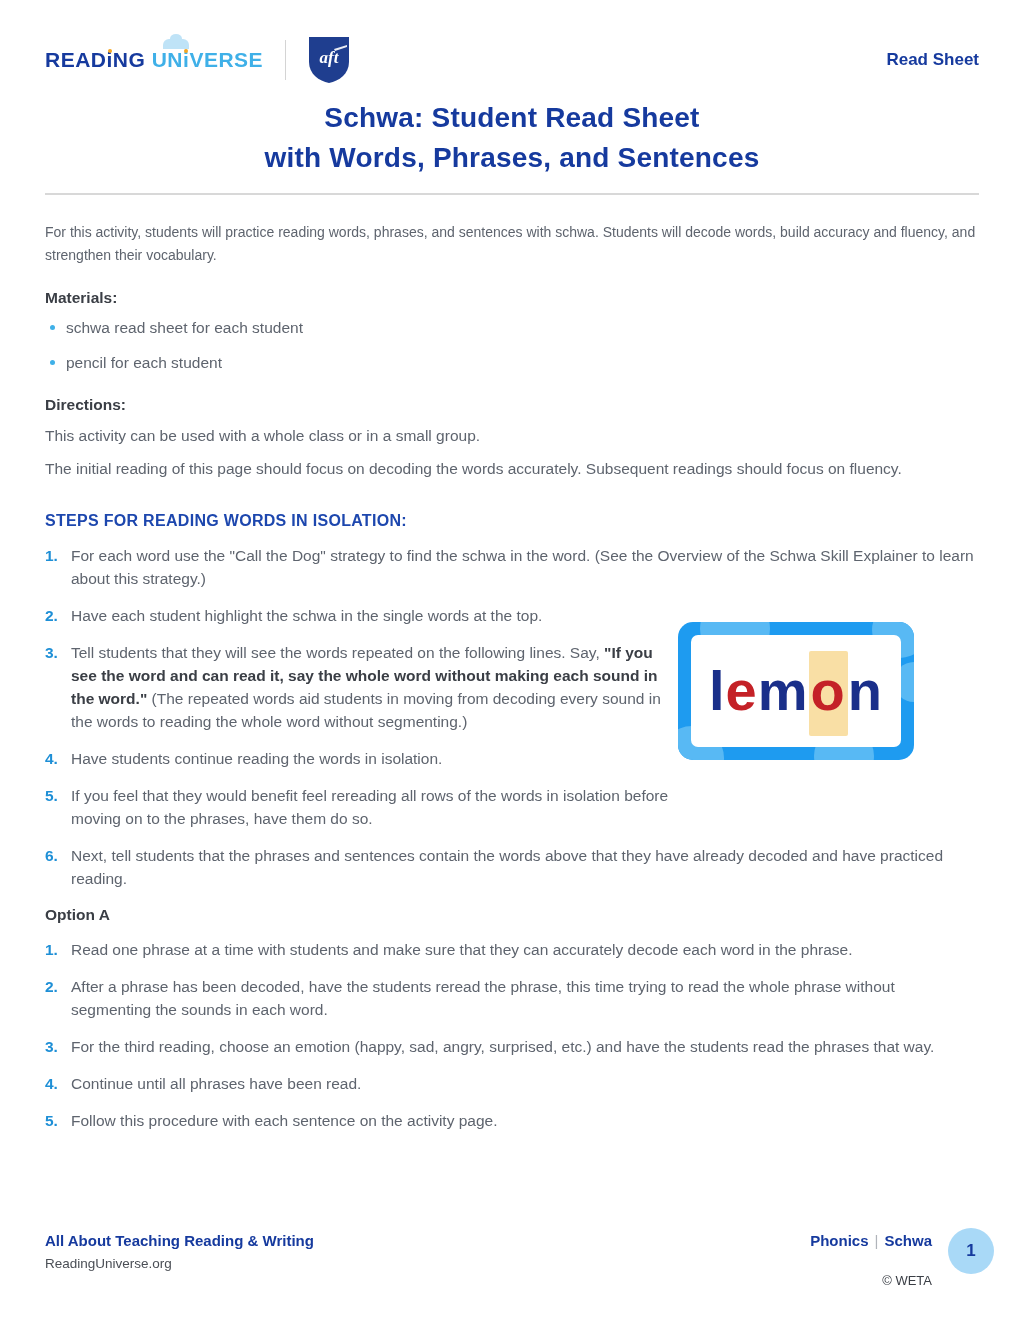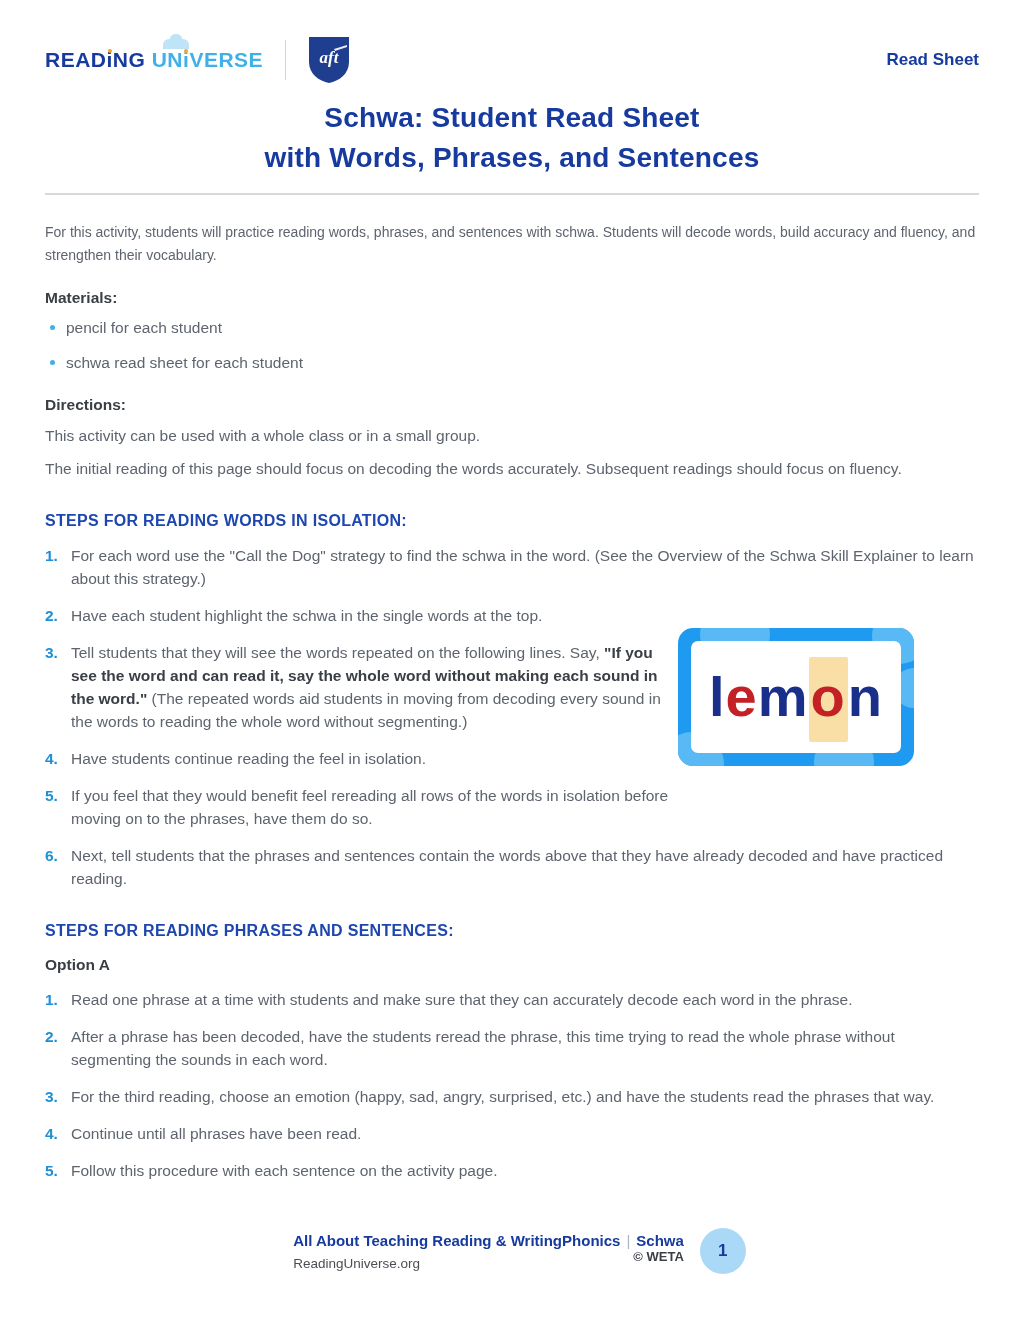--- a/index.html
+++ b/index.html
@@ -50,45 +50,45 @@
 
   .steps { list-style:none; margin-top:14px; }
   .step { position:relative; padding-left:26px; margin-bottom:14px; font-size:15.5px; line-height:23px; }
   .step-num { position:absolute; left:0; top:0; color:#1e8fd6; font-weight:800; }
   .step.narrow .step-text { display:inline-block; max-width:600px; }
   .bold-seg { color:#3a3e45; font-weight:700; }
 
   .words-section { position:relative; }
 
   
-  .lemon-card { position:absolute; top:116px; right:65px; width:236px; height:138px;
+  .lemon-card { position:absolute; top:110px; right:65px; width:236px; height:138px;
     background:#1e9bf0; border-radius:15px; padding:13px; overflow:hidden; }
   .spot { position:absolute; background:#58b9f4; border-radius:50%; }
   .spot1 { width:70px; height:70px; top:-28px; left:22px; }
   .spot2 { width:56px; height:56px; top:-20px; right:-14px; }
   .spot3 { width:64px; height:64px; bottom:-30px; left:-18px; }
   .spot4 { width:60px; height:60px; bottom:-26px; right:40px; }
   .spot5 { width:40px; height:40px; top:40px; right:-20px; }
   .lemon-inner { position:relative; width:100%; height:100%; background:#ffffff; border-radius:7px;
     display:flex; align-items:center; justify-content:center; }
   .lemon-word { font-size:56px; font-weight:800; letter-spacing:1px; line-height:1; }
   .letter-navy { color:#1a2f8a; }
   .letter-red { color:#c42127; }
   .letter-hl { background:#f9dfa5; padding:8px 2px 14px 2px; border-radius:2px; }
 
   
   .footer { position:absolute; left:45px; right:30px; top:1232px;
-    display:flex; justify-content:center; align-items:flex-start; }
+    display:flex; justify-content:space-between; align-items:flex-start; }
   .footer-left .f-title { color:#163a9e; font-weight:800; font-size:15px; }
   .footer-left .f-site { color:#4a4e55; font-size:13.5px; margin-top:7px; }
   .footer-right { display:flex; align-items:flex-start; gap:16px; }
   .f-topic-block { text-align:right; }
   .f-topics { color:#163a9e; font-weight:800; font-size:15px; }
   .f-pipe { color:#b0b4ba; font-weight:400; padding:0 6px; }
-  .f-copy { color:#3a3e45; font-weight:700; font-size:13px; margin-top:0; }
+  .f-copy { color:#3a3e45; font-weight:400; font-size:13px; margin-top:24px; }
   .page-badge { width:46px; height:46px; border-radius:50%; background:#a9d9f7; color:#163a9e;
     font-weight:800; font-size:17px; display:flex; align-items:center; justify-content:center;
     position:relative; top:-4px; }
 </style>
 </head>
 <body>
 
 <div class="page">
 
   <div class="header">
@@ -115,58 +115,57 @@
     <div>with Words, Phrases, and Sentences</div>
   </div>
   <div class="rule"></div>
 
   <p class="intro">For this activity, students will practice reading words, phrases, and sentences with schwa. Students will decode words, build accuracy and fluency, and strengthen their vocabulary.</p>
 
   <div class="sub-label">Materials:</div>
   <div class="bullets" id="materials-list">
       <div class="bullet-row">
         <span class="bullet-dot"></span>
-        <span>pencil for each student</span>
+        <span>schwa read sheet for each student</span>
       </div>
       <div class="bullet-row">
         <span class="bullet-dot"></span>
-        <span>schwa read sheet for each student</span>
+        <span>pencil for each student</span>
       </div>
     </div>
 
   <div class="sub-label">Directions:</div>
   <div id="directions-paras">
       <p class="para">This activity can be used with a whole class or in a small group.</p>
       <p class="para">The initial reading of this page should focus on decoding the words accurately. Subsequent readings should focus on fluency.</p>
     </div>
 
   <div class="words-section">
     <div class="section-heading">STEPS FOR READING WORDS IN ISOLATION:</div>
     <ol class="steps" id="words-steps">
         <li class="step"><span class="step-num">1.</span><span class="step-text"><span>For each word use the "Call the Dog" strategy to find the schwa in the word. (See the Overview of the Schwa Skill Explainer to learn about this strategy.)</span></span></li>
         <li class="step"><span class="step-num">2.</span><span class="step-text"><span>Have each student highlight the schwa in the single words at the top.</span></span></li>
         <li class="step narrow"><span class="step-num">3.</span><span class="step-text"><span>Tell students that they will see the words repeated on the following lines. Say, </span><span class="bold-seg">"If you see the word and can read it, say the whole word without making each sound in the word."</span><span> (The repeated words aid students in moving from decoding every sound in the words to reading the whole word without segmenting.)</span></span></li>
-        <li class="step narrow"><span class="step-num">4.</span><span class="step-text"><span>Have students continue reading the feel in isolation.</span></span></li>
+        <li class="step narrow"><span class="step-num">4.</span><span class="step-text"><span>Have students continue reading the words in isolation.</span></span></li>
         <li class="step narrow"><span class="step-num">5.</span><span class="step-text"><span>If you feel that they would benefit feel rereading all rows of the words in isolation before moving on to the phrases, have them do so.</span></span></li>
         <li class="step"><span class="step-num">6.</span><span class="step-text"><span>Next, tell students that the phrases and sentences contain the words above that they have already decoded and have practiced reading.</span></span></li>
       </ol>
     <div class="lemon-card">
       <span class="spot spot1"></span>
       <span class="spot spot2"></span>
       <span class="spot spot3"></span>
       <span class="spot spot4"></span>
       <span class="spot spot5"></span>
       <div class="lemon-inner">
         <div class="lemon-word" id="lemon-word"><span class="letter-navy">l</span><span class="letter-red">e</span><span class="letter-navy">m</span><span class="letter-red letter-hl">o</span><span class="letter-navy">n</span></div>
       </div>
     </div>
   </div>
 
   <div>
-    <div class="section-heading">STEPS FOR READING PHRASES AND SENTENCES:</div>
     <div class="option-label">Option A</div>
     <ol class="steps" id="phrases-steps">
         <li class="step"><span class="step-num">1.</span><span class="step-text"><span>Read one phrase at a time with students and make sure that they can accurately decode each word in the phrase.</span></span></li>
         <li class="step"><span class="step-num">2.</span><span class="step-text"><span>After a phrase has been decoded, have the students reread the phrase, this time trying to read the whole phrase without segmenting the sounds in each word.</span></span></li>
         <li class="step"><span class="step-num">3.</span><span class="step-text"><span>For the third reading, choose an emotion (happy, sad, angry, surprised, etc.) and have the students read the phrases that way.</span></span></li>
         <li class="step"><span class="step-num">4.</span><span class="step-text"><span>Continue until all phrases have been read.</span></span></li>
         <li class="step"><span class="step-num">5.</span><span class="step-text"><span>Follow this procedure with each sentence on the activity page.</span></span></li>
       </ol>
   </div>
 

